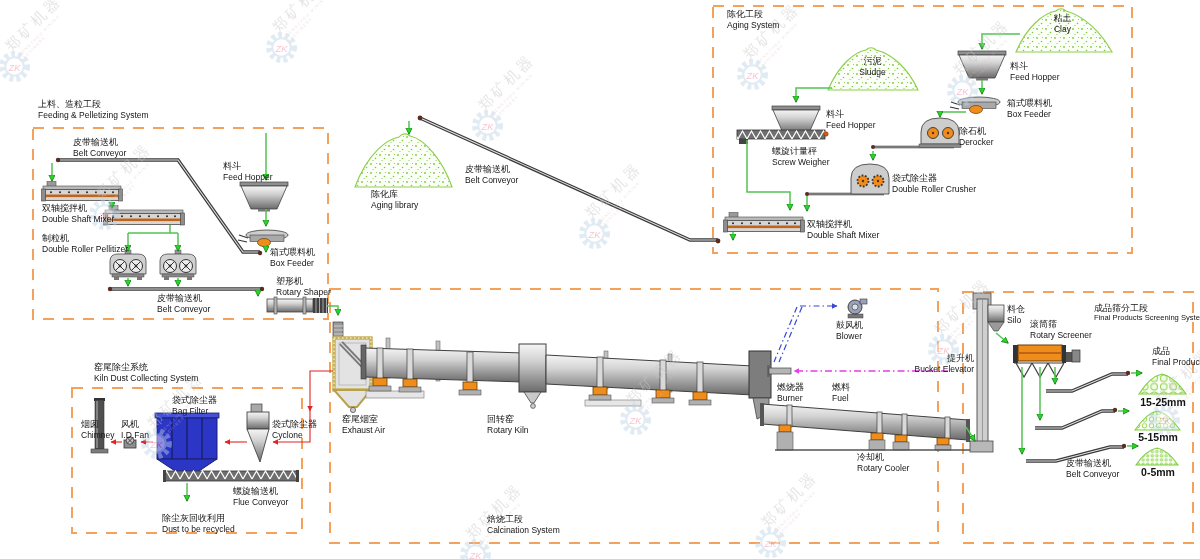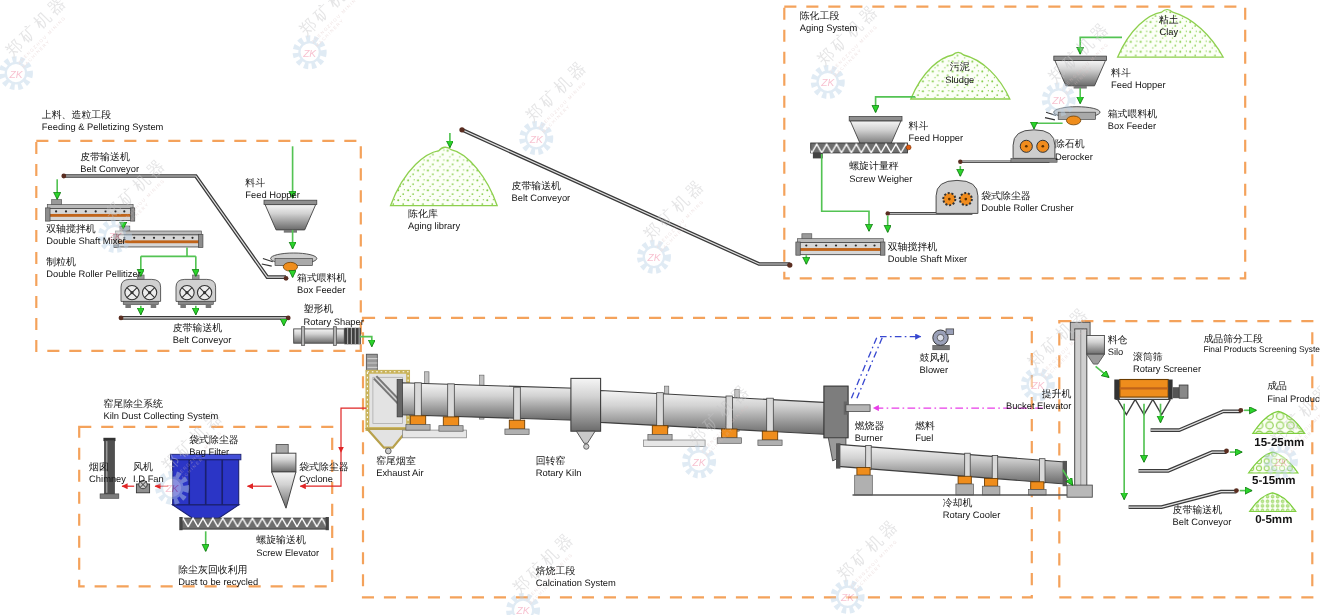--- a/index.html
+++ b/index.html
@@ -656,21 +656,21 @@
 <div class="lbl" style="left:172px;top:395px">
       <div class="cn">袋式除尘器</div>
       <div class="en">Bag Filter</div>
     </div>
 <div class="lbl" style="left:272px;top:419px">
       <div class="cn">袋式除尘器</div>
       <div class="en">Cyclone</div>
     </div>
 <div class="lbl" style="left:233px;top:486px">
       <div class="cn">螺旋输送机</div>
-      <div class="en">Screw Elevator</div>
+      <div class="en">Flue Conveyor</div>
     </div>
 <div class="lbl" style="left:162px;top:513px">
       <div class="cn">除尘灰回收利用</div>
       <div class="en">Dust to be recycled</div>
     </div>
 <div class="lbl" style="left:342px;top:414px">
       <div class="cn">窑尾烟室</div>
       <div class="en">Exhaust Air</div>
     </div>
 <div class="lbl" style="left:487px;top:414px">

